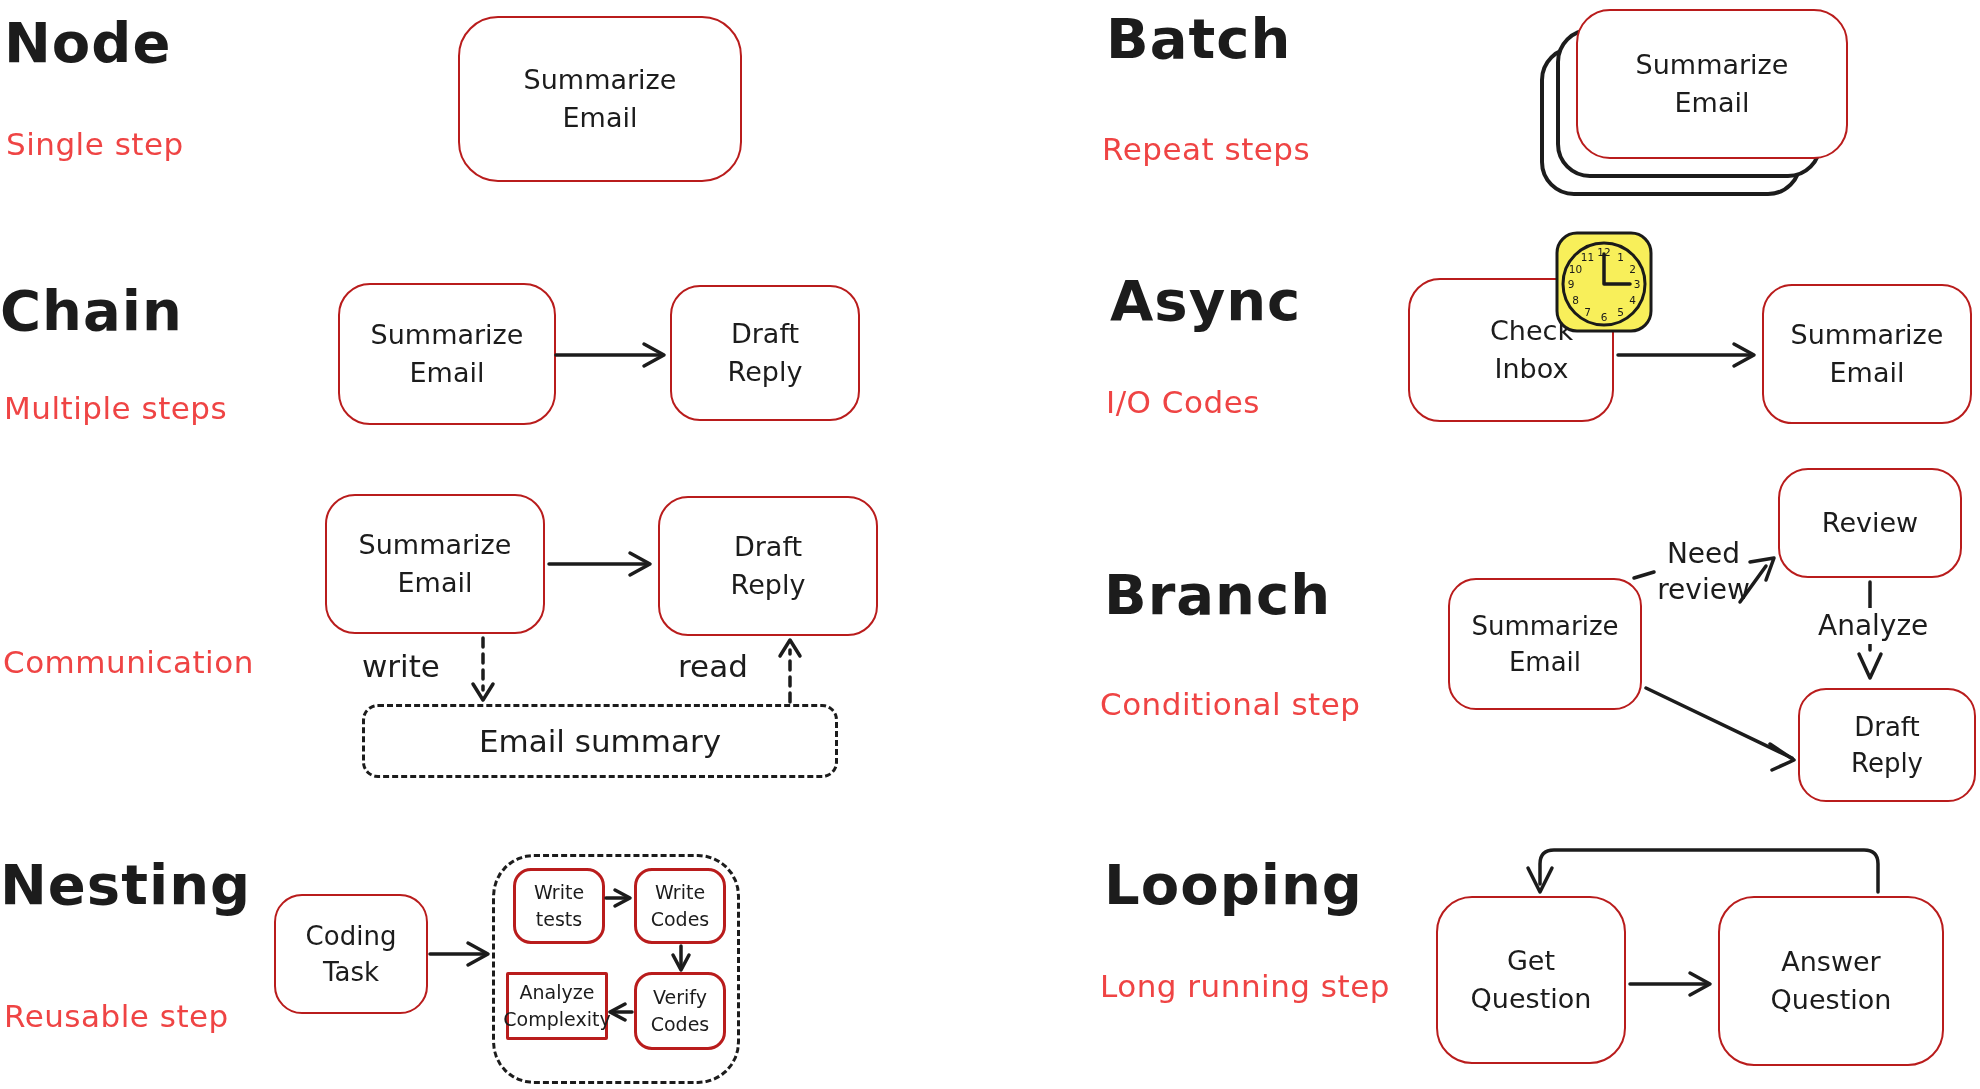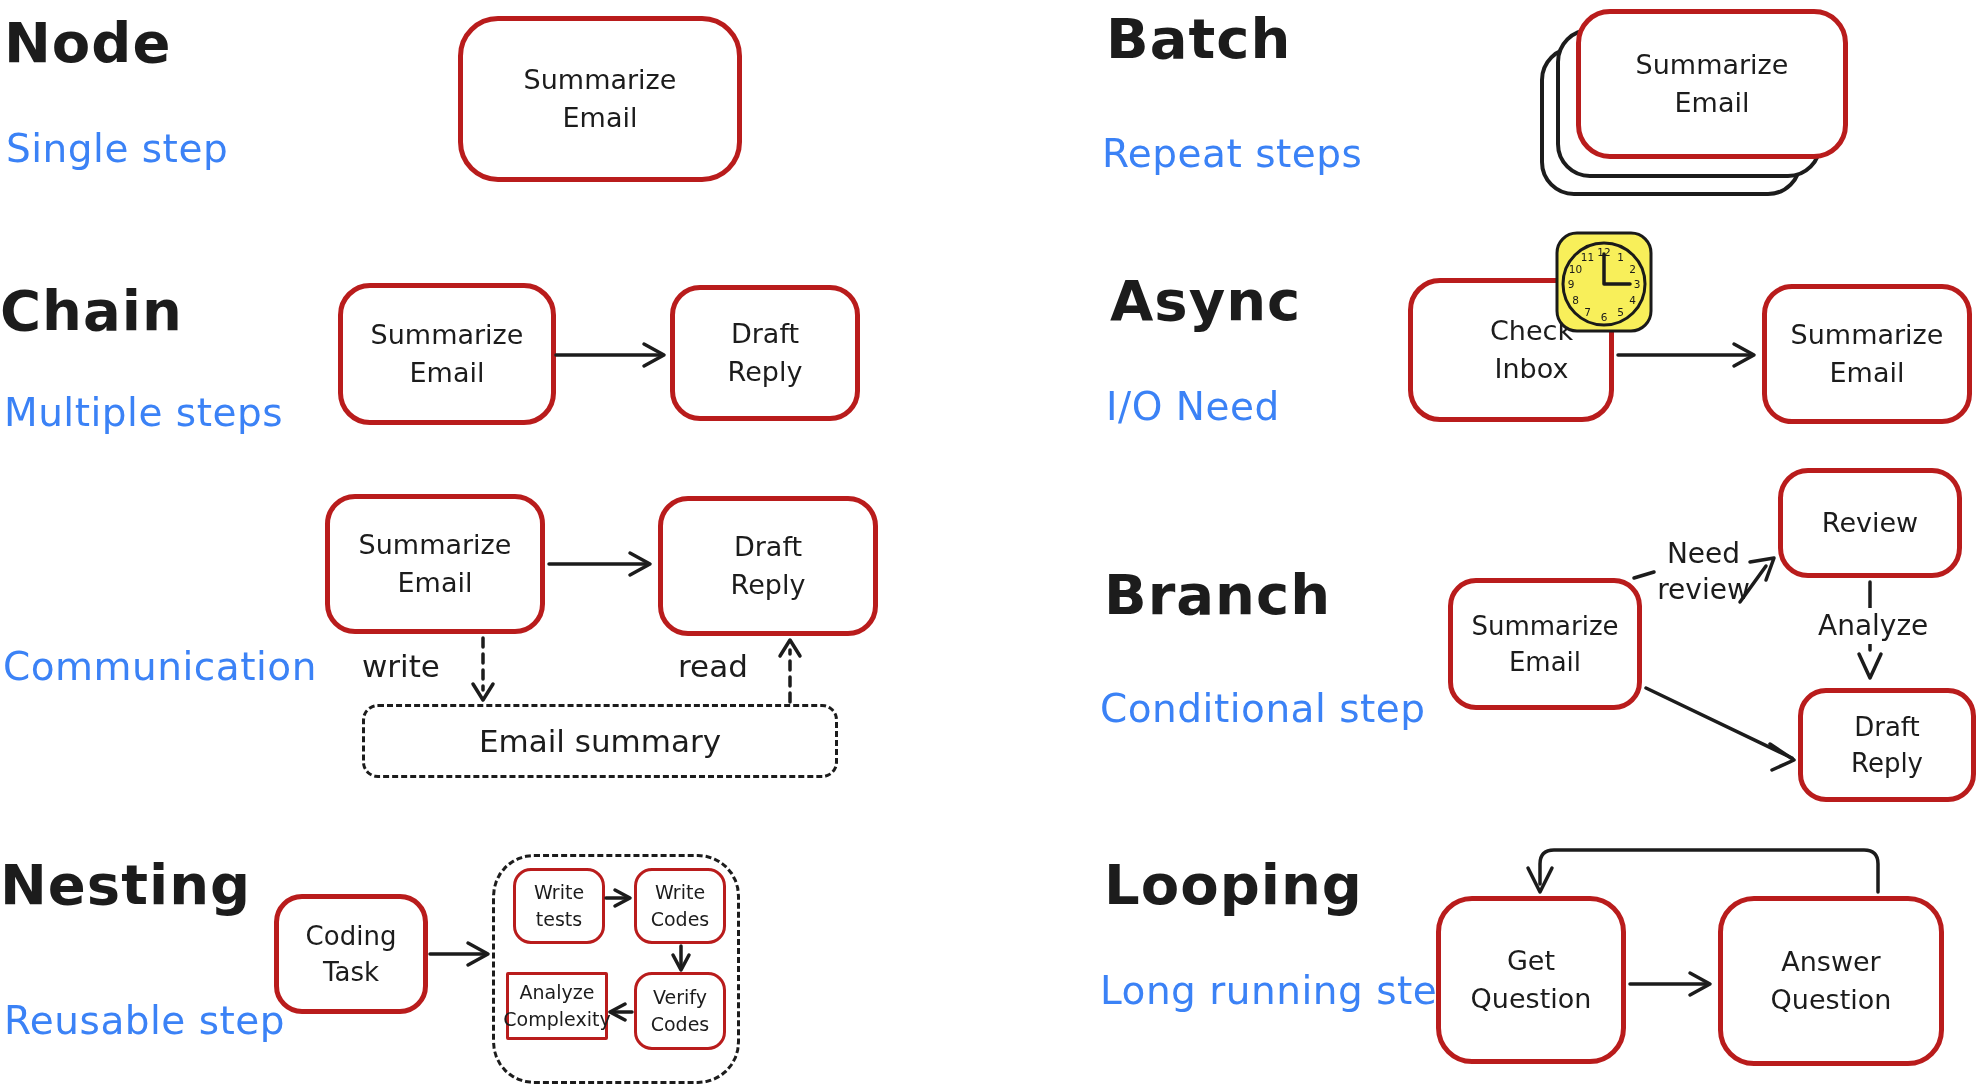--- a/index.html
+++ b/index.html
@@ -4,24 +4,24 @@
 <style>
   html,body{margin:0;padding:0;background:#ffffff;}
   .stage{
     position:relative;width:1980px;height:1089px;background:#ffffff;overflow:hidden;
     font-family:"DejaVu Sans",sans-serif;color:#1c1c1c;
   }
   .sec-title{
     position:absolute;font-size:56px;font-weight:700;letter-spacing:1px;color:#1c1c1c;white-space:nowrap;
   }
   .sec-sub{
-    position:absolute;font-size:39px;font-weight:400;letter-spacing:.5px;color:#3b82f6;white-space:nowrap;
+    position:absolute;font-size:31px;font-weight:400;letter-spacing:.5px;color:#ef4444;white-space:nowrap;
   }
   .sk-box{
-    position:absolute;box-sizing:border-box;background:#ffffff;border:5px solid #b91c1c;
+    position:absolute;box-sizing:border-box;background:#ffffff;border:2px solid #b91c1c;
     display:flex;align-items:center;justify-content:center;text-align:center;
     font-size:27px;line-height:1.4;z-index:5;
   }
   .sk-box span{white-space:pre-line;}
   .sk-box.thin{border-width:3px;}
   .dashed-store{
     position:absolute;box-sizing:border-box;background:#ffffff;border:3px dashed #1c1c1c;border-radius:16px;
     display:flex;align-items:center;justify-content:center;font-size:31px;z-index:5;
   }
   .nest-container{
@@ -100,21 +100,21 @@
   <div class="sec-title" style="left:1106px;top:6px;">Batch</div>
   <div class="sec-sub" style="left:1102px;top:122px;margin-top:9px;">Repeat steps</div>
   <div class="card" style="left:1540px;top:46px;width:262px;height:150px;z-index:3;"></div>
   <div class="card" style="left:1556px;top:28px;width:266px;height:150px;z-index:4;"></div>
   <div class="sk-box" style="left:1576px;top:9px;width:272px;height:150px;border-radius:34px;z-index:5;">
     <span>Summarize
 Email</span>
   </div>
 
   <div class="sec-title" style="left:1110px;top:268px;">Async</div>
-  <div class="sec-sub" style="left:1106px;top:384px;">I/O Need</div>
+  <div class="sec-sub" style="left:1106px;top:384px;">I/O Codes</div>
   <div class="sk-box" style="left:1408px;top:278px;width:206px;height:144px;border-radius:32px;padding-left:41px;">
     <span>Check
 Inbox</span>
   </div>
   <div class="sk-box" style="left:1762px;top:284px;width:210px;height:140px;border-radius:30px;">
     <span>Summarize
 Email</span>
   </div>
 
   <svg class="clock" style="left:1554px;top:230px;" width="100" height="104" viewBox="0 0 100 104">

